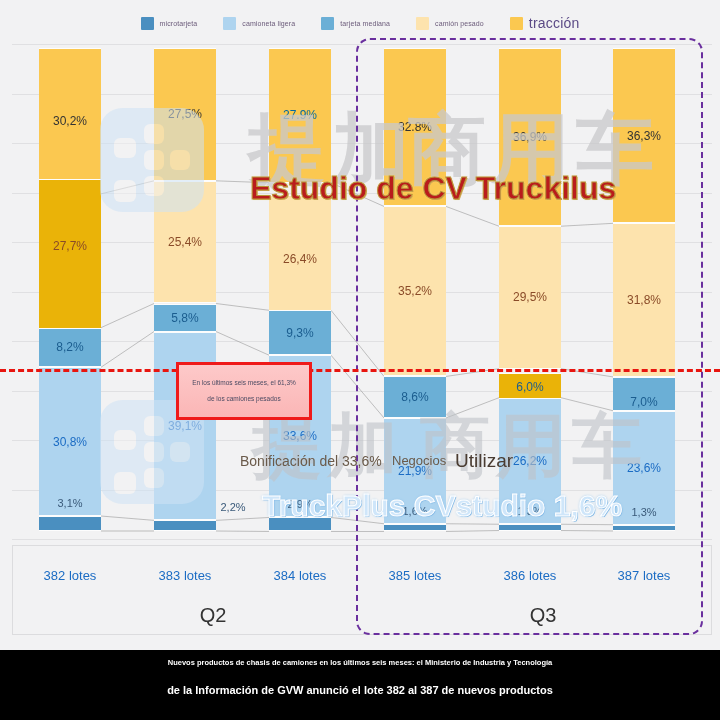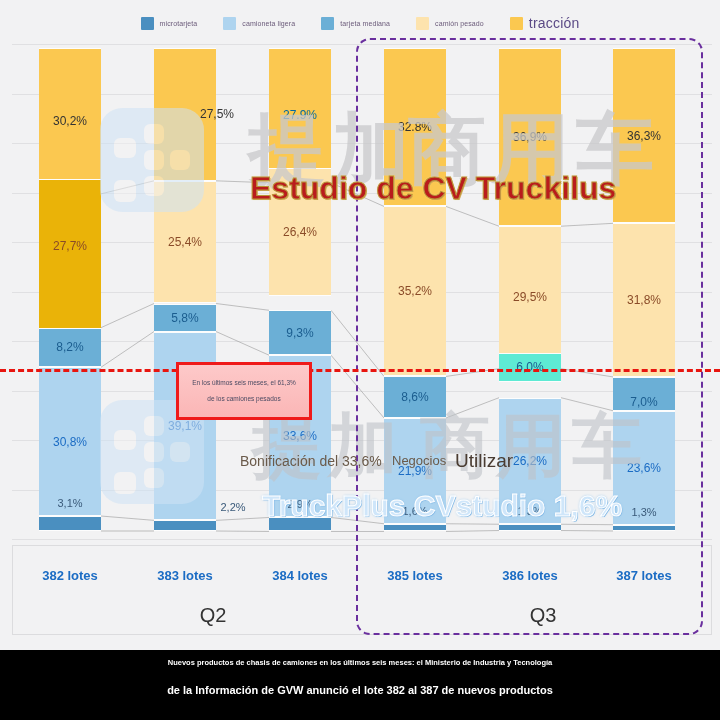--- a/index.html
+++ b/index.html
@@ -57,21 +57,21 @@
   }
 
   
   #axisband{
     position:absolute;left:12px;top:545px;width:700px;height:90px;
     border:1px solid #dcdcde;border-top:1px solid #dcdcde;
     background:#f2f2f3;box-sizing:border-box;
   }
   .cat-label{
     position:absolute;top:22px;width:62px;text-align:center;
-    font-size:13px;color:#1b6cc4;font-weight:700;white-space:nowrap;
+    font-size:13px;color:#1b6cc4;font-weight:400;white-space:nowrap;
   }
   .grp-label{
     position:absolute;top:58px;text-align:center;font-size:20px;color:#333;
   }
 
   
   #callout{
     position:absolute;left:176px;top:362px;width:136px;height:58px;
     border:3px solid #ef1a1a;background:linear-gradient(180deg,#fdc9c9,#fbb6b6);
     z-index:18;box-sizing:border-box;
@@ -228,40 +228,40 @@
             </div>
             <div class="seg" style="top: 323.263px; height: 148.764px; background: rgb(174, 212, 239);">
               <div class="seg-label" style="top: 66.382px; color: rgb(27, 108, 196);">30,8%</div>
             </div>
             <div class="seg" style="top: 472.027px; height: 14.973px; background: rgb(74, 143, 192);">
               <div class="seg-label" style="top: -20px; color: rgb(58, 90, 122); font-size: 11px;">3,1%</div>
             </div>
           </div>
           <div class="bar-col" style="left: 142px;">
             <div class="seg" style="top: 4px; height: 132.825px; background: rgb(251, 200, 80);">
-              <div class="seg-label" style="top: 58.4125px; color: rgb(51, 51, 51); padding-left: 32px;">27,5%</div>
+              <div class="seg-label" style="top: 58.4125px; color: rgb(51, 51, 51);">27,5%</div>
             </div>
             <div class="seg" style="top: 136.825px; height: 122.682px; background: rgb(253, 227, 173);">
               <div class="seg-label" style="top: 53.341px; color: rgb(138, 75, 40);">25,4%</div>
             </div>
             <div class="seg" style="top: 259.507px; height: 28.014px; background: rgb(107, 175, 214);">
               <div class="seg-label" style="top: 6.007px; color: rgb(27, 93, 143);">5,8%</div>
             </div>
             <div class="seg" style="top: 287.521px; height: 188.853px; background: rgb(174, 212, 239);">
               <div class="seg-label" style="top: 86.4265px; color: rgb(27, 108, 196);">39,1%</div>
             </div>
             <div class="seg" style="top: 476.374px; height: 10.626px; background: rgb(74, 143, 192);">
               <div class="seg-label" style="top: -20px; color: rgb(58, 90, 122); font-size: 11px; padding-left: 48px;">2,2%</div>
             </div>
           </div>
           <div class="bar-col" style="left: 257px;">
             <div class="seg" style="top: 4px; height: 134.757px; background: rgb(251, 200, 80);">
               <div class="seg-label" style="top: 59.3785px; color: #0369a1;">27.9%</div>
             </div>
-            <div class="seg" style="top: 124px; height: 127.512px; background: rgb(253, 227, 173);">
+            <div class="seg" style="top: 151px; height: 127.512px; background: rgb(253, 227, 173);">
               <div class="seg-label" style="top: 55.756px; color: rgb(138, 75, 40);">26,4%</div>
             </div>
             <div class="seg" style="top: 266.269px; height: 44.919px; background: rgb(107, 175, 214);">
               <div class="seg-label" style="top: 14.4595px; color: rgb(27, 93, 143);">9,3%</div>
             </div>
             <div class="seg" style="top: 311.188px; height: 162.288px; background: rgb(174, 212, 239);">
               <div class="seg-label" style="top: 73.144px; color: rgb(27, 108, 196);">33,6%</div>
             </div>
             <div class="seg" style="top: 473.476px; height: 14.007px; background: rgb(74, 143, 192);">
               <div class="seg-label" style="top: -20px; color: rgb(58, 90, 122); font-size: 11px;">2,9%</div>
@@ -284,21 +284,21 @@
               <div class="seg-label" style="top: -20px; color: rgb(58, 90, 122); font-size: 11px;">1,6%</div>
             </div>
           </div>
           <div class="bar-col" style="left: 487px;">
             <div class="seg" style="top: 4px; height: 178.227px; background: rgb(251, 200, 80);">
               <div class="seg-label" style="top: 81.1135px; color: rgb(51, 51, 51);">36,9%</div>
             </div>
             <div class="seg" style="top: 182.227px; height: 142.485px; background: rgb(253, 227, 173);">
               <div class="seg-label" style="top: 63.2425px; color: rgb(138, 75, 40);">29,5%</div>
             </div>
-            <div class="seg" style="top: 309px; height: 28.98px; background: #5eead4;">
+            <div class="seg" style="top: 329px; height: 28.98px; background: #eab308;">
               <div class="seg-label" style="top: 6.49px; color: rgb(27, 93, 143);">6,0%</div>
             </div>
             <div class="seg" style="top: 353.692px; height: 126.546px; background: rgb(174, 212, 239);">
               <div class="seg-label" style="top: 55.273px; color: rgb(27, 108, 196);">26,2%</div>
             </div>
             <div class="seg" style="top: 480.238px; height: 6.279px; background: rgb(74, 143, 192);">
               <div class="seg-label" style="top: -20px; color: rgb(58, 90, 122); font-size: 11px;">1,3%</div>
             </div>
           </div>
           <div class="bar-col" style="left: 601px;">

